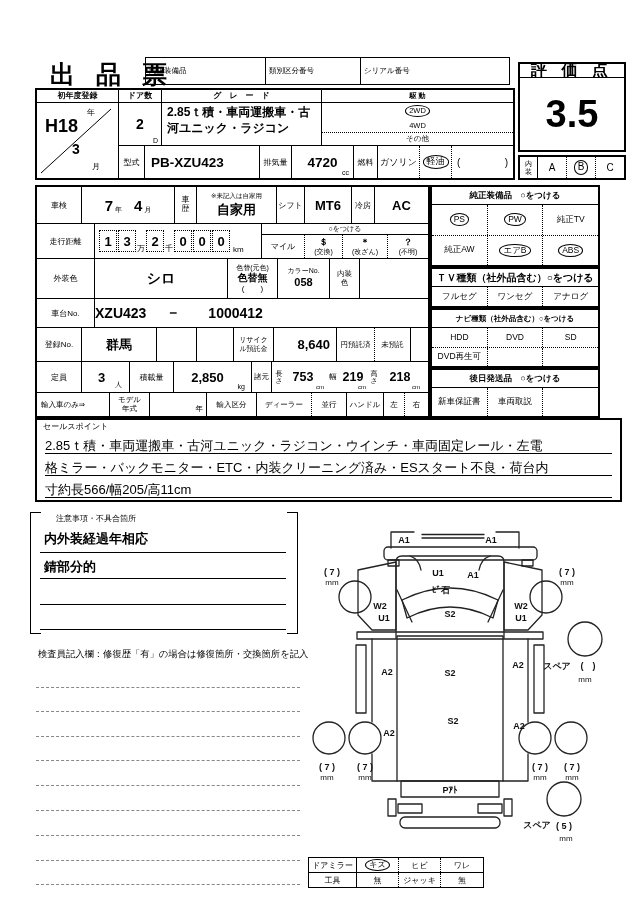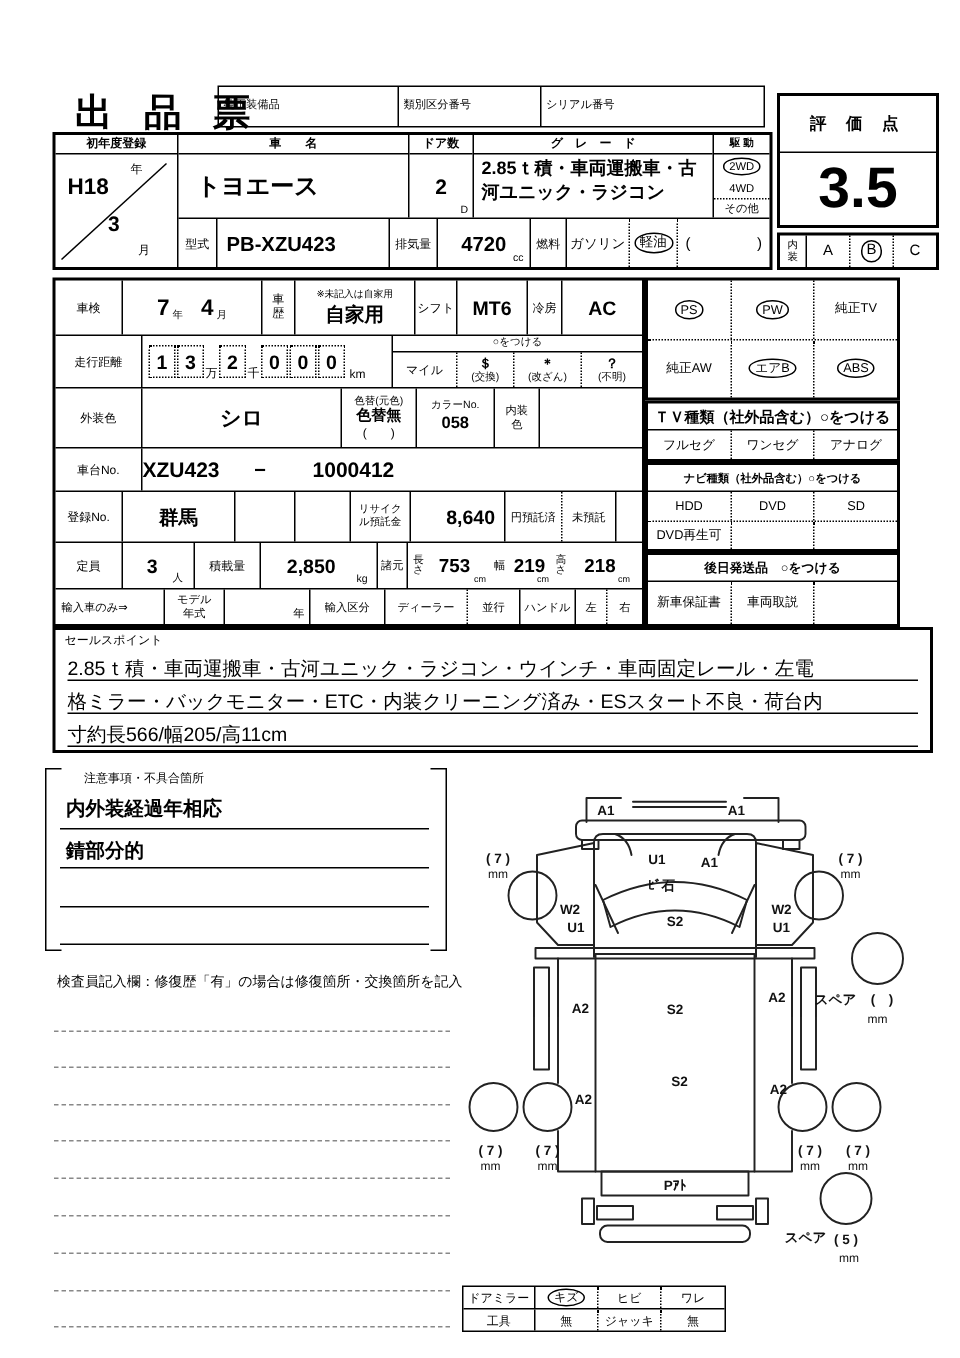--- a/index.html
+++ b/index.html
@@ -36,54 +36,48 @@
 
 <div class="abs bold" style="left:50px;top:58px;font-size:25px;letter-spacing:7px">出 品 票</div>
 
 <div class="abs flex b15" style="left:145px;top:57px;width:365px;height:28px">
   <div class="br" style="width:120px;padding:1px 3px"><span class="f75">純正装備品</span></div>
   <div class="br" style="width:95px;padding:1px 3px"><span class="f75">類別区分番号</span></div>
   <div style="flex:1;padding:1px 3px"><span class="f75">シリアル番号</span></div>
 </div>
 
 <div class="abs col b25" style="left:518px;top:62px;width:108px;height:90px">
-  <div class="c bb bold" style="height:38px;font-size:11px;letter-spacing:5px">評 価 点</div>
+  <div class="c bb bold" style="height:14px;font-size:16px;letter-spacing:5px">評 価 点</div>
   <div class="c bold" style="flex:1;font-size:38px">3.5</div>
 </div>
 
 <div class="abs flex b25" style="left:518px;top:155px;width:108px;height:25px">
   <div class="c br f7" style="width:18px;line-height:1.1;word-break:break-all;padding:0 4px">内装</div>
   <div class="c bd f10" style="flex:1">A</div>
   <div class="c bd" style="flex:1">
       <span class="circ f10">B</span>
     </div>
   <div class="c f10" style="flex:1">C</div>
 </div>
 
 <div class="abs flex b25" style="left:35px;top:88px;width:480px;height:92px">
   <div class="col" style="width:82px;border-right:1.5px solid #000">
     <div class="hd">初年度登録</div>
     <div style="position:relative;flex:1">
       <svg class="abs" style="left:0;top:0" width="80" height="74">
           <line x1="4" y1="70" x2="74" y2="6" stroke="#000" stroke-width="1"></line>
         </svg>
       <span class="abs f8" style="left:50px;top:4px">年</span>
-      <span class="abs bold" style="left:8px;top:13px;font-size:15px">H18</span>
+      <span class="abs bold" style="left:8px;top:13px;font-size:18px">H18</span>
       <span class="abs bold" style="left:35px;top:38px;font-size:14px">3</span>
       <span class="abs f8" style="left:55px;top:58px">月</span>
     </div>
   </div>
   <div class="col" style="flex:1">
     <div class="flex" style="height:56px;border-bottom:1.5px solid #000">
-      <div class="col br" style="width:154px">
-        <div class="hd">車　　名</div>
-        <div style="flex:1;display:flex;align-items:center;padding-left:12px">
-            <span class="bold" style="font-size:16px">トヨエース</span>
-          </div>
-      </div>
       <div class="col br" style="width:43px">
         <div class="hd">ドア数</div>
         <div style="flex:1;position:relative" class="c">
             <span class="bold f14">2</span>
           <span class="abs f7" style="right:3px;bottom:1px">D</span>
           </div>
       </div>
       <div class="col br" style="width:160px">
         <div class="hd">グ　レ　ー　ド</div>
         <div class="bold" style="flex:1;font-size:12px;line-height:1.3;padding:2px 5px">2.85ｔ積・車両運搬車・古河ユニック・ラジコン</div>
@@ -254,20 +248,21 @@
     <div class="c br f75" style="width:50px">輸入区分</div>
     <div class="c bd f75" style="width:55px">ディーラー</div>
     <div class="c br f75" style="width:35px">並行</div>
     <div class="c br f75" style="width:37px">ハンドル</div>
     <div class="c bd f75" style="width:21px">左</div>
     <div class="c f75" style="flex:1">右</div>
   </div>
 </div>
 
 <div class="abs col" style="left:430px;top:185px;width:170px;height:82px;border:2px solid #000">
+  <div class="ehd">純正装備品　○をつける</div>
   <div class="erow bbd">
     <div class="ecell bd">
         <span class="circ f85">PS</span>
       </div>
     <div class="ecell bd">
         <span class="circ f85">PW</span>
       </div>
     <div class="ecell">純正TV</div>
   </div>
   <div class="erow">

